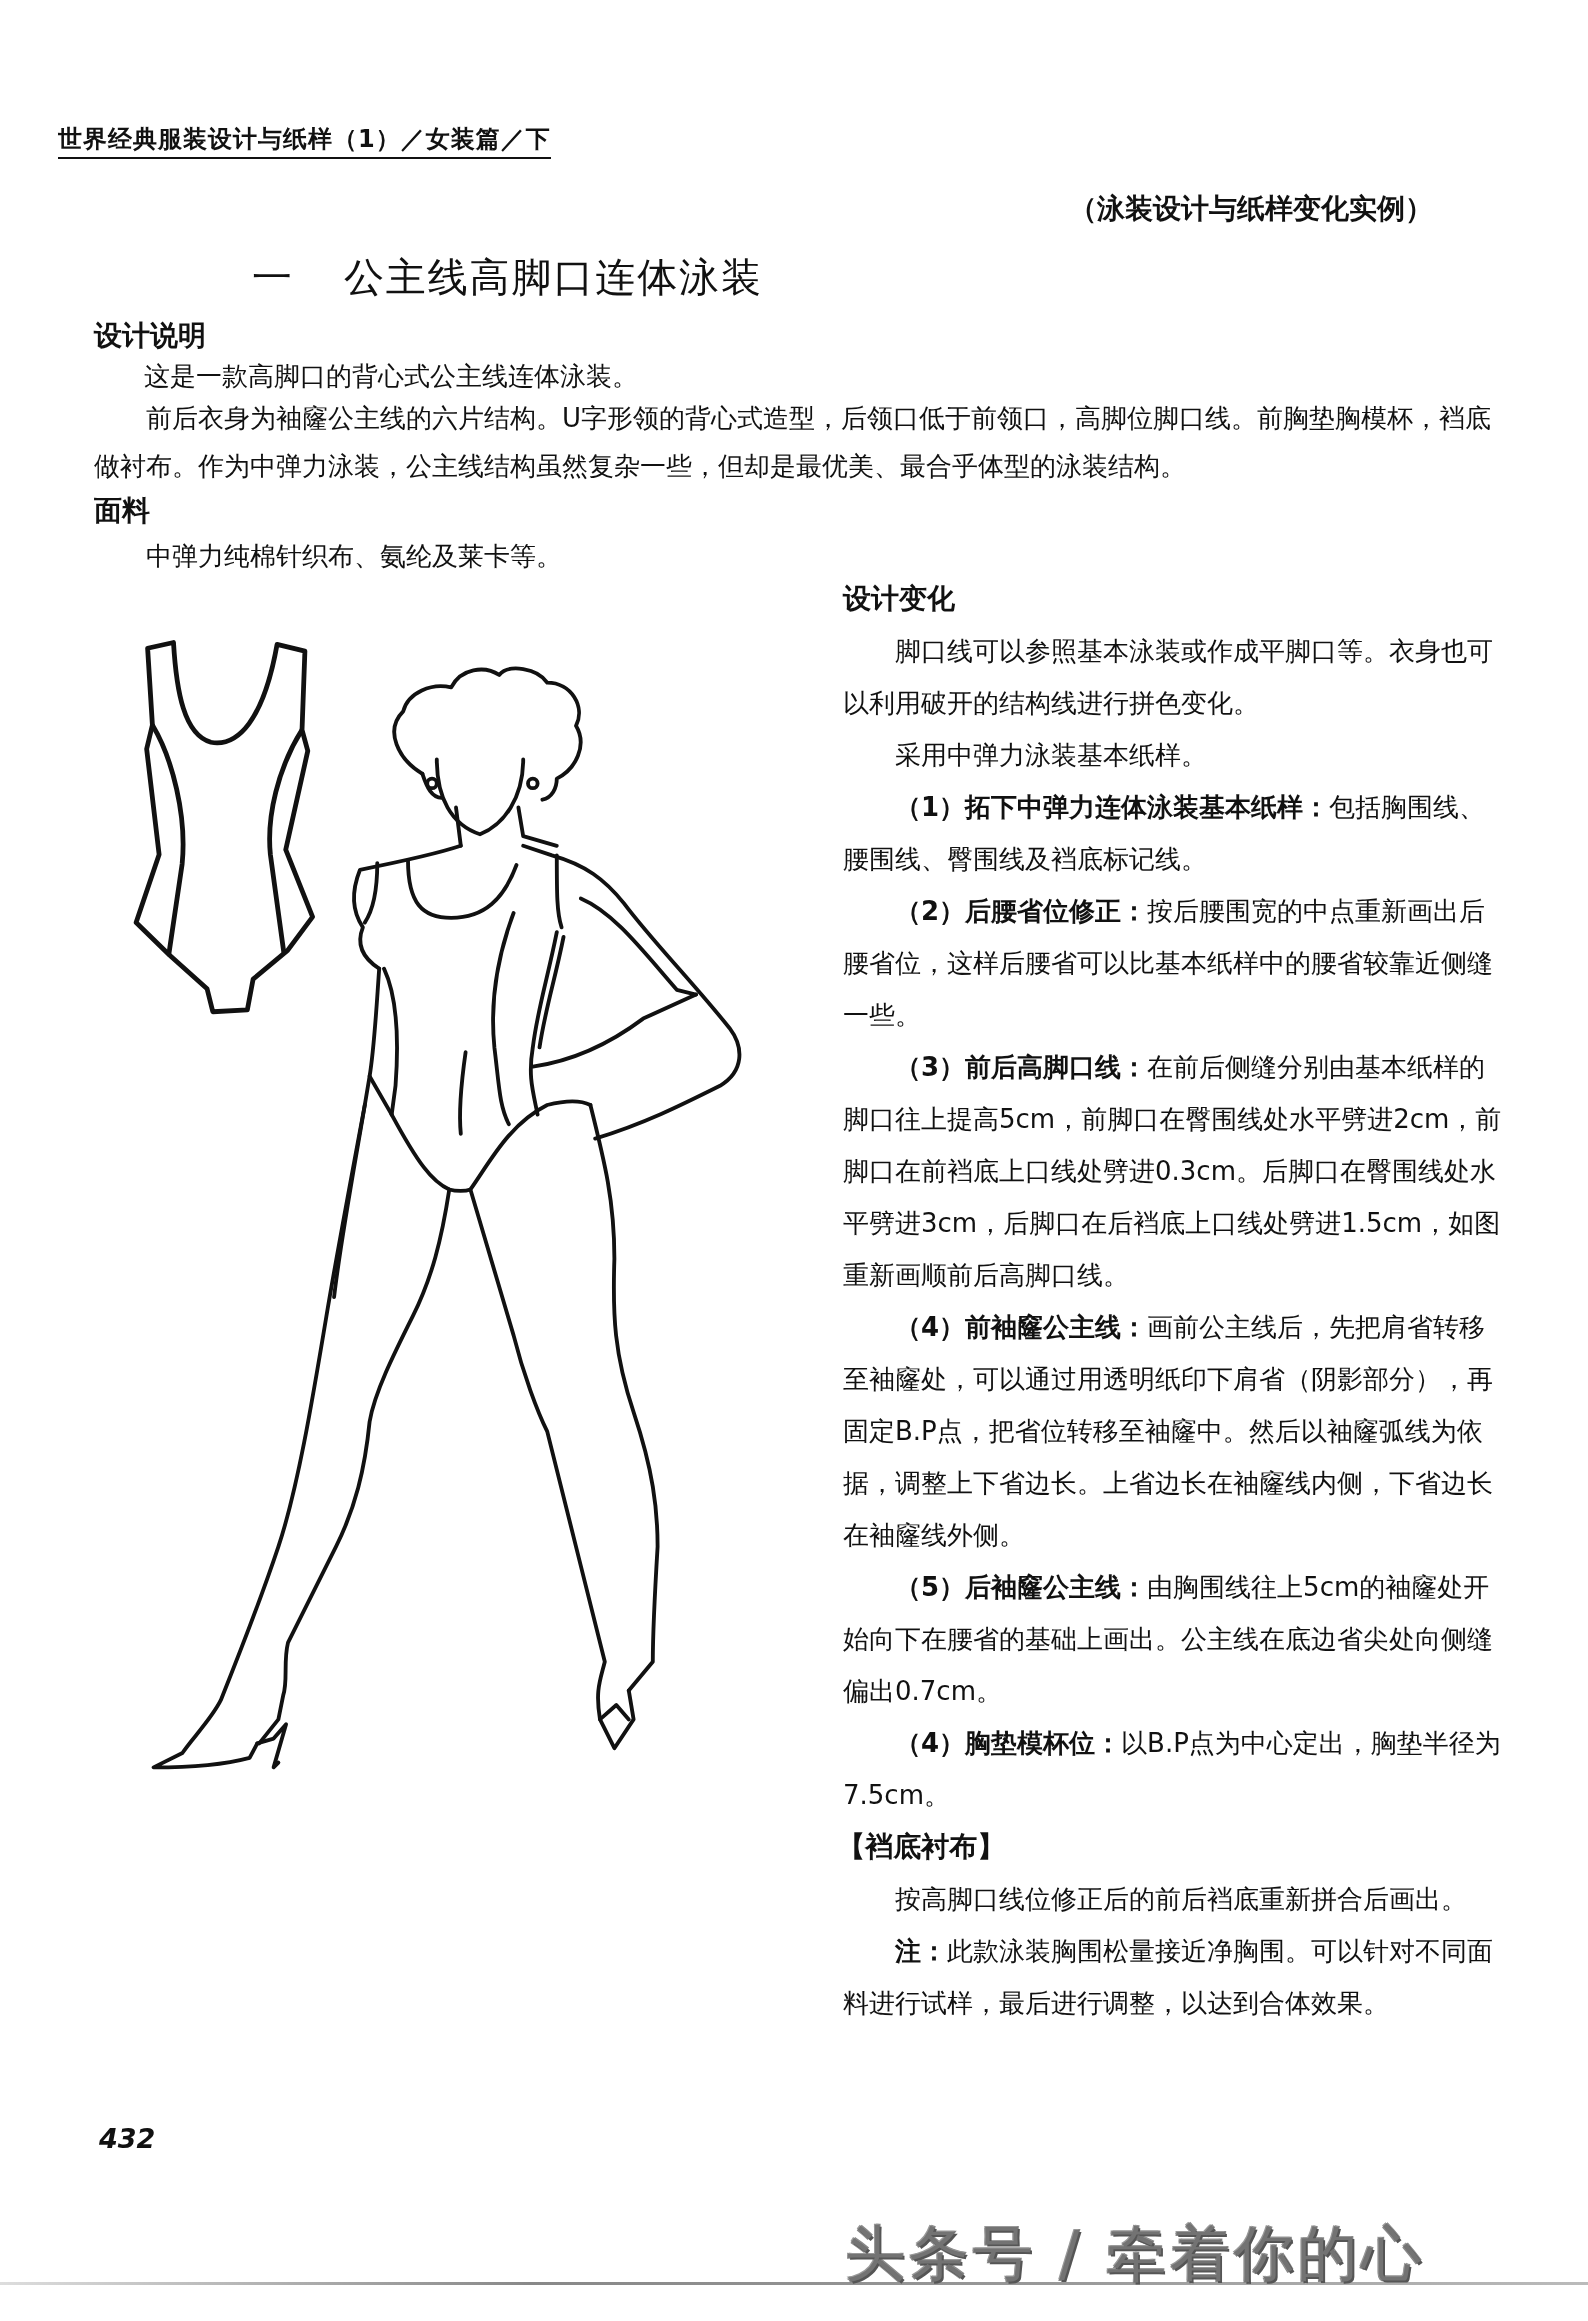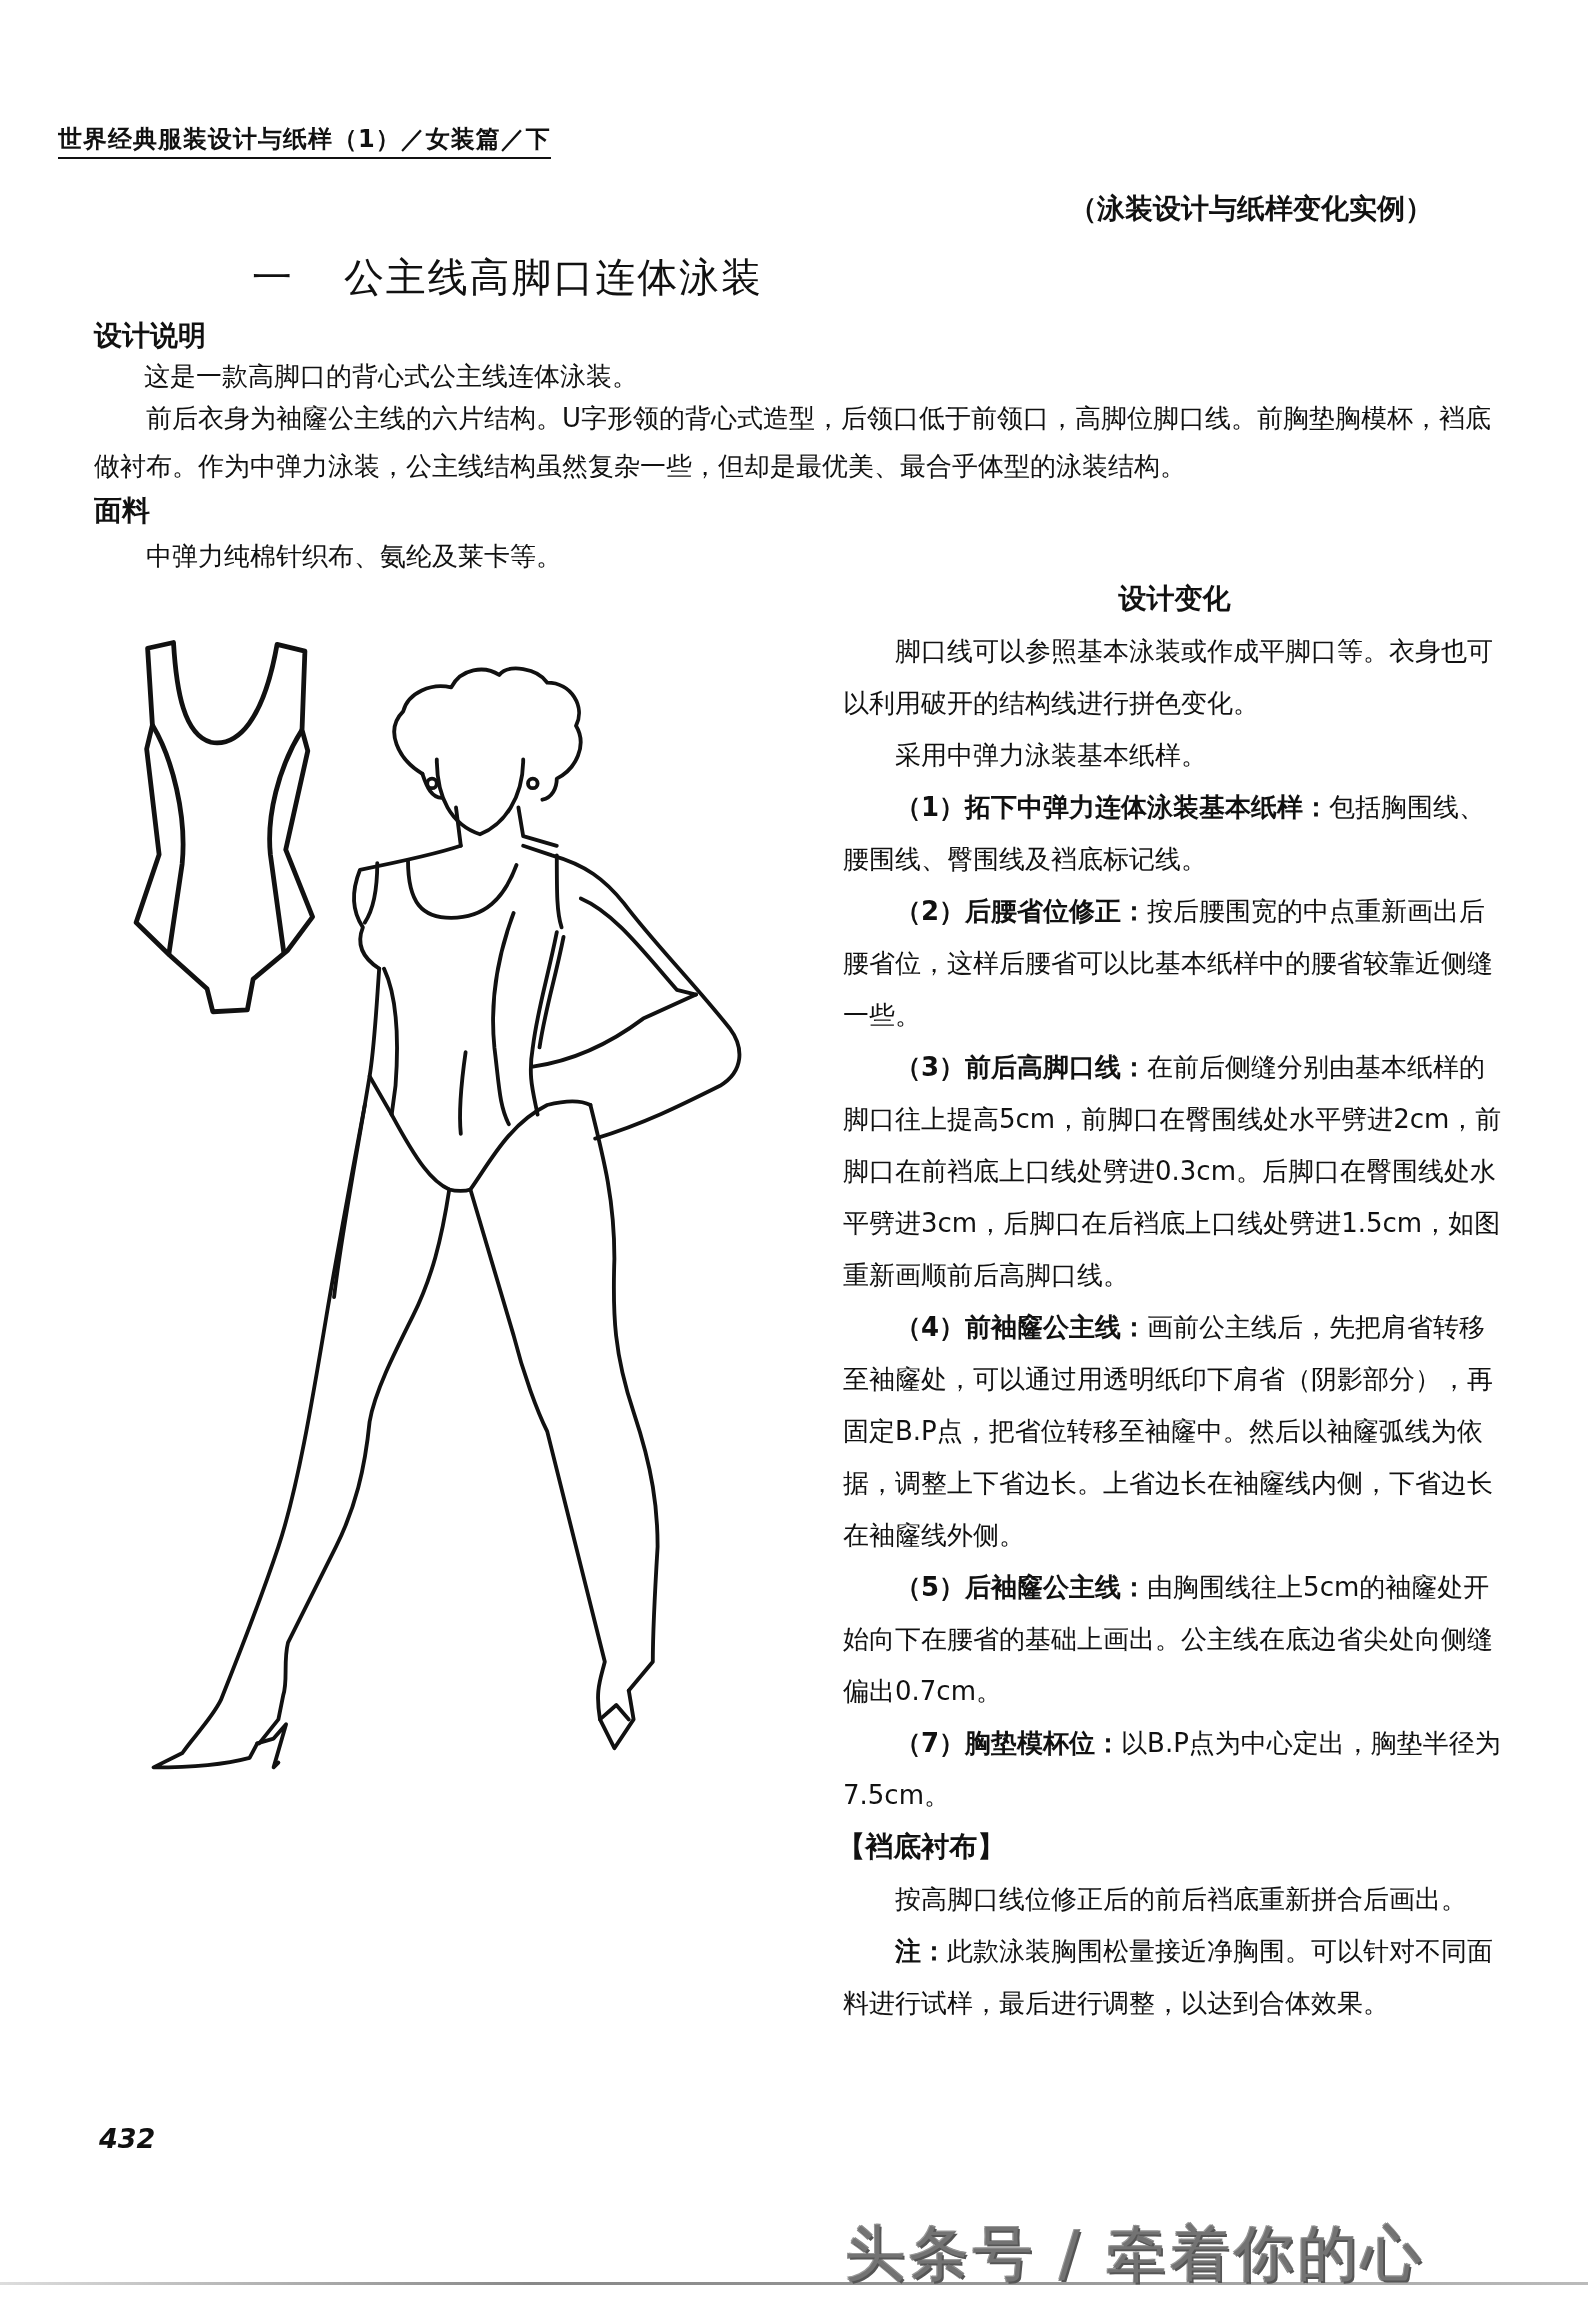--- a/index.html
+++ b/index.html
@@ -15,21 +15,21 @@
   }
   .subtitle { left: 1069px; top: 190px; font-size: 28px; font-weight: bold; font-family: Liberation Serif, serif; }
   .title { left: 252px; top: 250px; font-size: 40px; font-weight: normal; letter-spacing: 1.9px; }
   .title .num { margin-right: 50px; }
   .sec-head { font-size: 28px; font-weight: bold; }
   .para { font-size: 26px; line-height: 56px; }
   .indent { text-indent: 2em; }
   .full { left: 92px; width: 1412px; }
   .rcol { left: 843px; width: 663px; font-size: 26px; line-height: 52px; }
   .rcol p { margin: 0; }
-  .rcol .h { font-size: 28px; font-weight: bold; text-align: center; }
+  .rcol .h { font-size: 28px; font-weight: bold; }
   .rcol .bk { font-size: 28px; font-weight: bold; margin-left: -5.8px; }
   .rcol b { font-weight: bold; }
   .page-num { left: 99px; top: 2123px; font-size: 27px; font-weight: bold; font-style: italic; }
   .watermark {
     left: 845px; top: 2214px; font-size: 60px; color: #737373; letter-spacing: 3.8px;
     text-shadow: 1.9px 1.9px 0 #555, -1px -1px 0 #999, 1px -1px 0 #888, -1px 1px 0 #888;
   }
   .bottom-line { left: 0; top: 2282px; width: 1589px; height: 2.9px; background: linear-gradient(90deg,#ddd,#888,#999,#bbb); }
   svg { position: absolute; }
 </style>
@@ -51,21 +51,21 @@
 
 <div class="abs rcol" style="top:573px;">
   <p class="h">设计变化</p>
   <p class="indent">脚口线可以参照基本泳装或作成平脚口等。衣身也可以利用破开的结构线进行拼色变化。</p>
   <p class="indent">采用中弹力泳装基本纸样。</p>
   <p class="indent"><b>（1）拓下中弹力连体泳装基本纸样：</b><span>包括胸围线、腰围线、臀围线及裆底标记线。</span></p>
   <p class="indent"><b>（2）后腰省位修正：</b><span>按后腰围宽的中点重新画出后腰省位，这样后腰省可以比基本纸样中的腰省较靠近侧缝一些。</span></p>
   <p class="indent"><b>（3）前后高脚口线：</b><span>在前后侧缝分别由基本纸样的脚口往上提高5cm，前脚口在臀围线处水平劈进2cm，前脚口在前裆底上口线处劈进0.3cm。后脚口在臀围线处水平劈进3cm，后脚口在后裆底上口线处劈进1.5cm，如图重新画顺前后高脚口线。</span></p>
   <p class="indent"><b>（4）前袖窿公主线：</b><span>画前公主线后，先把肩省转移至袖窿处，可以通过用透明纸印下肩省（阴影部分），再固定B.P点，把省位转移至袖窿中。然后以袖窿弧线为依据，调整上下省边长。上省边长在袖窿线内侧，下省边长在袖窿线外侧。</span></p>
   <p class="indent"><b>（5）后袖窿公主线：</b><span>由胸围线往上5cm的袖窿处开始向下在腰省的基础上画出。公主线在底边省尖处向侧缝偏出0.7cm。</span></p>
-  <p class="indent"><b>（7）胸垫模杯位：</b><span>以B.P点为中心定出，胸垫半径为7.5cm。</span></p>
+  <p class="indent"><b>（4）胸垫模杯位：</b><span>以B.P点为中心定出，胸垫半径为7.5cm。</span></p>
   <p class="bk">【裆底衬布】</p>
   <p class="indent">按高脚口线位修正后的前后裆底重新拼合后画出。</p>
   <p class="indent"><b>注：</b><span>此款泳装胸围松量接近净胸围。可以针对不同面料进行试样，最后进行调整，以达到合体效果。</span></p>
 </div>
 
 <svg style="left:115px; top:624px;" width="211" height="413" viewBox="0 0 220 430" fill="none" stroke="#111" stroke-width="5" stroke-linejoin="round">
   <path d="M34 25 L61 19 C64 70 72 115 100 123 C128 128 155 100 169 21 L198 28 L195 110 L201 132 L178 235 L206 305 L180 340 L144 370 L138 402 L102 404 L96 380 L57 345 L22 311 L46 240 L33 130 L39 105 Z"></path>
   <path d="M39 105 C60 140 75 200 70 250 L56 345"></path>
   <path d="M195 110 C170 150 158 200 162 240 L176 342"></path>
 </svg>

